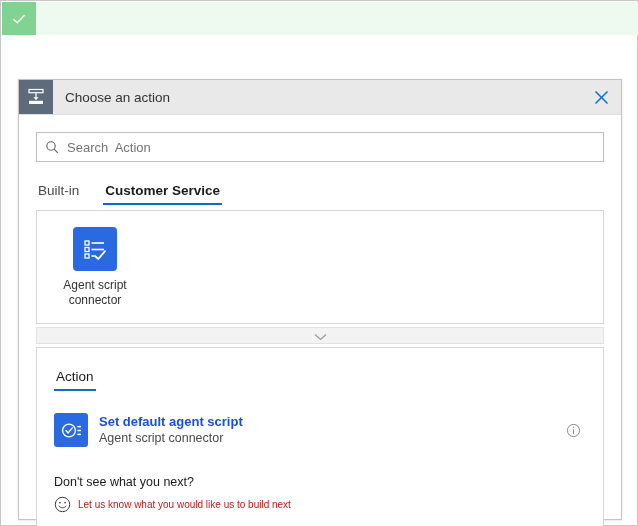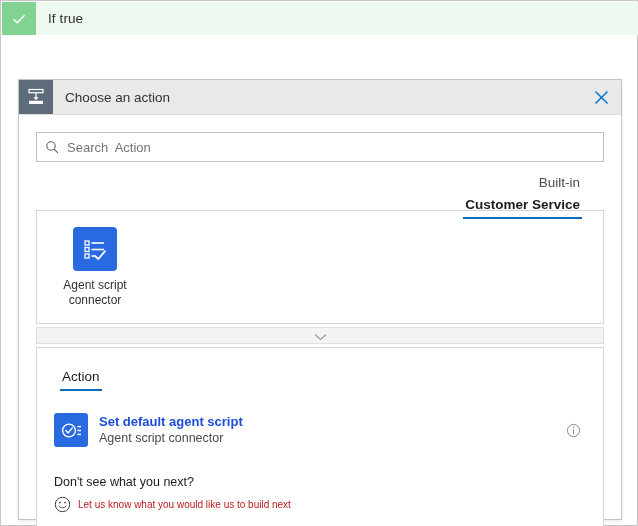--- a/index.html
+++ b/index.html
@@ -142,21 +142,20 @@
     padding: 0;
   }
   .search-input::placeholder { color: #757575; opacity: 1; }
 
   
   .tabs {
     display: flex;
     align-items: flex-end;
     margin-top: 13px;
     height: 30px;
-    flex-direction: column;
   }
   .tab {
     position: relative;
     padding: 0 2px 7px 2px;
     margin-right: 22px;
     font-size: 13.5px;
     color: #4a4a4a;
     cursor: pointer;
     white-space: nowrap;
   }
@@ -229,21 +228,20 @@
     background: #ffffff;
     padding: 0 17px;
     height: 184px;
     overflow: hidden;
   }
   .results-tabs {
     display: flex;
     align-items: flex-end;
     height: 31px;
     margin-top: 12px;
-    margin-left: 6px;
   }
   .results-tab {
     position: relative;
     padding: 0 2px 7px 2px;
     margin-right: 20px;
     font-size: 13.5px;
     color: #1b1b1b;
     cursor: pointer;
   }
   .results-tab.active::after {
@@ -329,21 +327,20 @@
 
 <div id="screen">
   <div class="flow-frame">
 
     <div class="branch-header">
       <div class="branch-check">
         <svg width="18" height="18" viewBox="0 0 18 18" aria-hidden="true">
           <path d="M3.5 9.2 L7.2 12.8 L14.6 5.2" fill="none" stroke="#ffffff" stroke-width="1.4"></path>
         </svg>
       </div>
-      <div class="branch-title">If true</div>
     </div>
 
     <div class="dialog">
 
       <div class="dialog-titlebar">
         <div class="dialog-icon-box">
           <svg width="22" height="22" viewBox="0 0 22 22" aria-hidden="true">
             <rect x="4" y="3.5" width="14" height="3.2" fill="none" stroke="#ffffff" stroke-width="1.2"></rect>
             <line x1="11" y1="6.7" x2="11" y2="13" stroke="#ffffff" stroke-width="1.2"></line>
             <path d="M8.4 11.2 L11 14.2 L13.6 11.2 Z" fill="#ffffff"></path>

